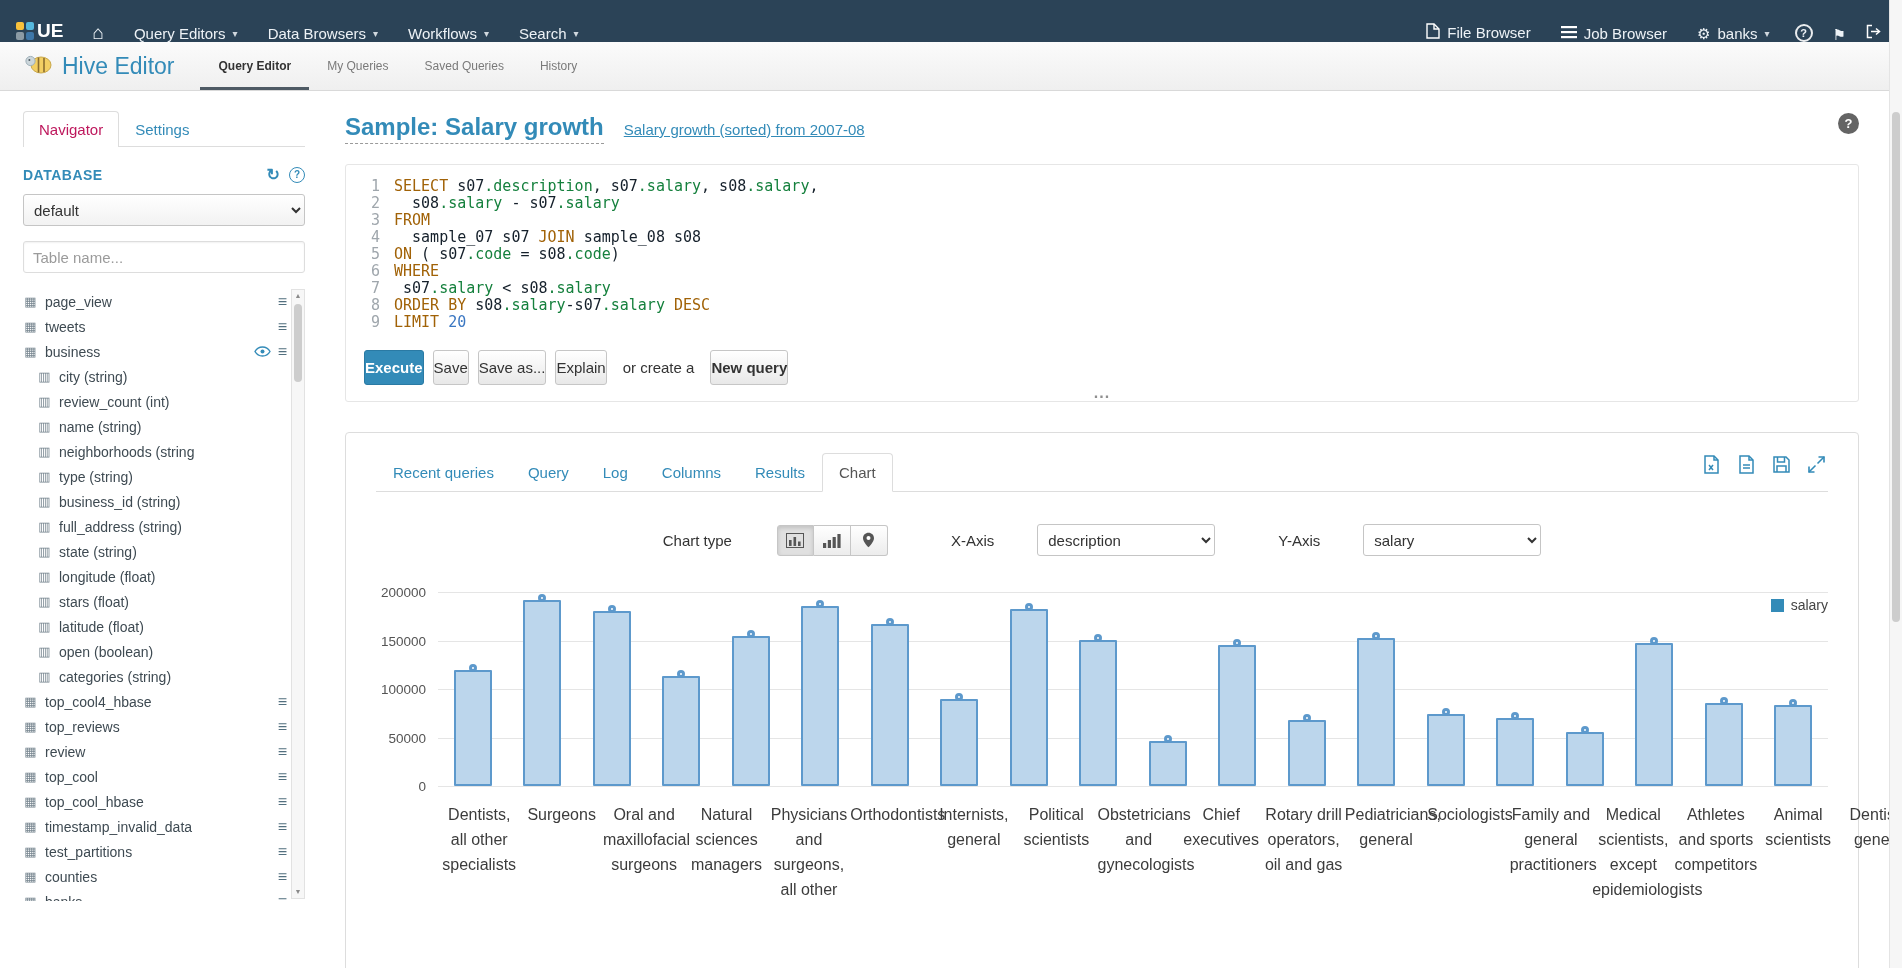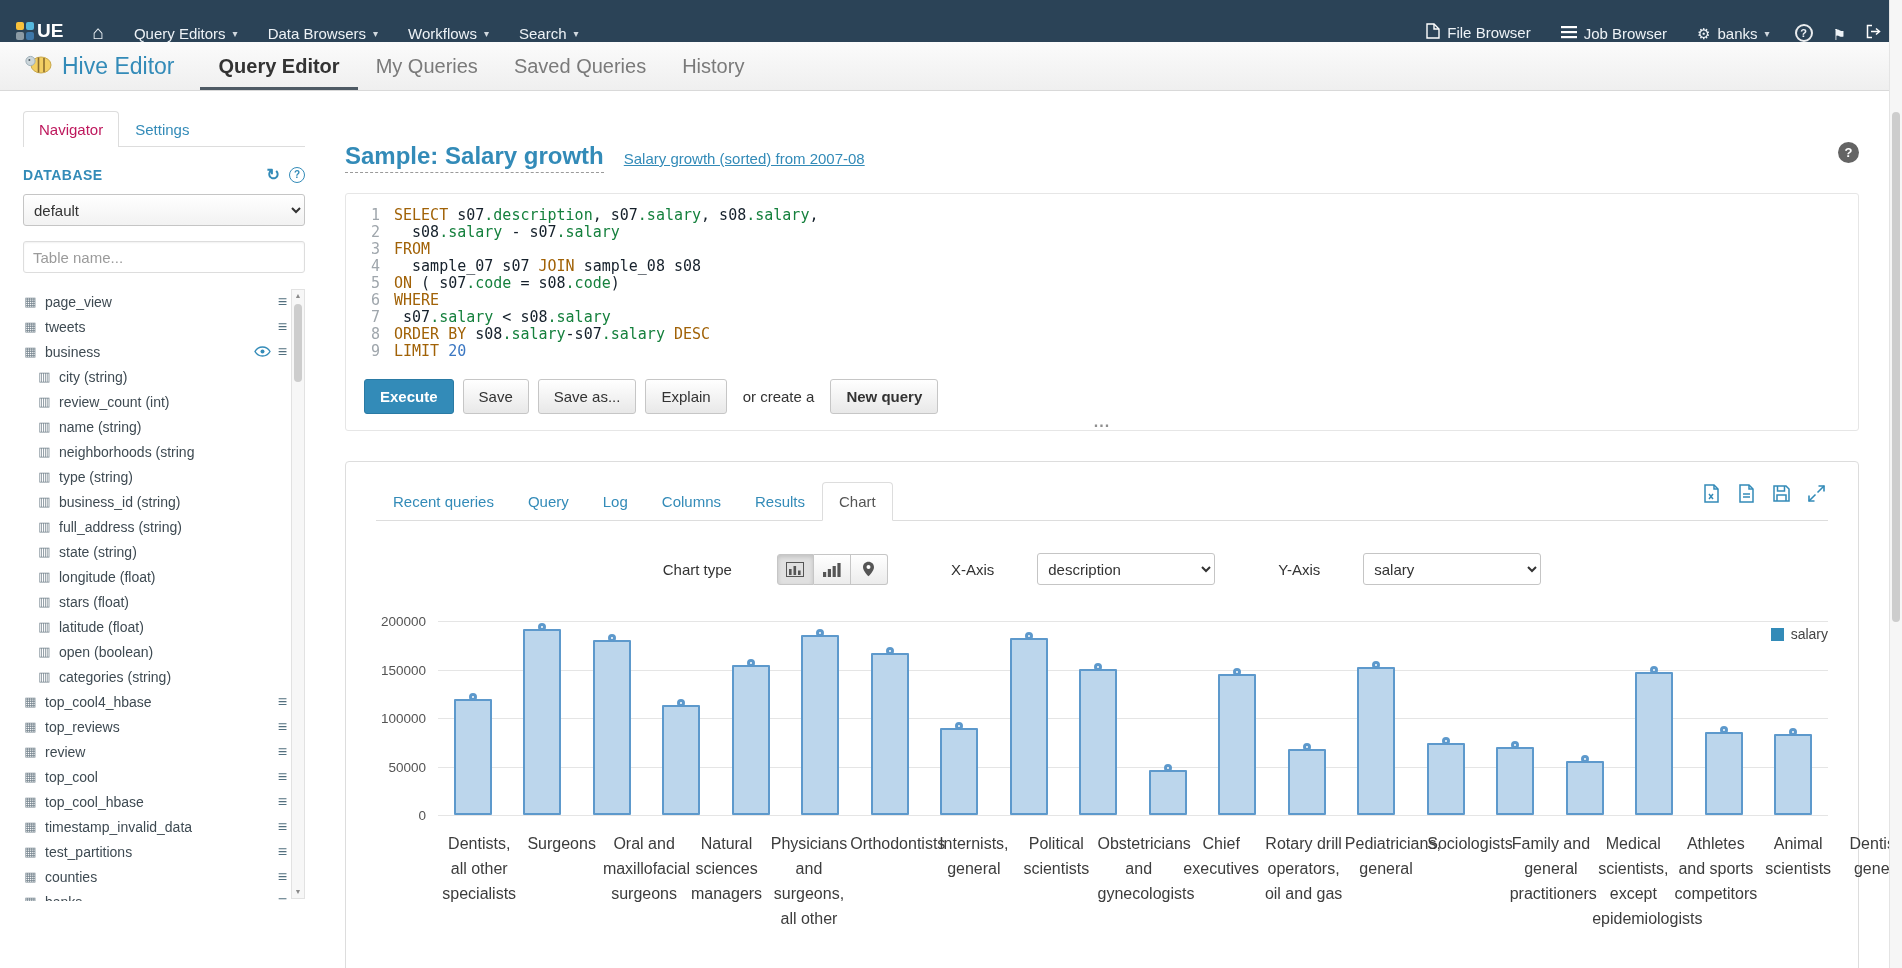--- a/index.html
+++ b/index.html
@@ -20,21 +20,21 @@
   .logo-mark { display:flex; }
   .caret { font-size:10px; opacity:.85; }
   .home-glyph { font-size:19px; line-height:1; }
   .circle-q { width:18px; height:18px; border:2px solid rgba(255,255,255,.9); border-radius:50%; font-size:11px; font-weight:bold; display:flex; align-items:center; justify-content:center; }
   .glyph-ico { font-size:15px; line-height:1; }
 
   
   .appbar { height:49px; background:linear-gradient(#fbfbfb,#efefef); border-bottom:1px solid #d9d9d9; display:flex; align-items:stretch; padding:0 24px; }
   .app-title { display:flex; align-items:center; gap:10px; color:#338bb8; font-size:23px; margin-right:26px; }
   .app-tabs { display:flex; }
-  .app-tab { display:flex; align-items:center; padding:0 18px; font-size:20px; color:#7a7a7a; }
+  .app-tab { display:flex; align-items:center; padding:0 18px; font-size:12px; color:#7a7a7a; }
   .app-tab.active { color:#333; font-weight:bold; box-shadow:inset 0 -3px 0 #4e5a64; }
 
   
   .page { display:flex; gap:40px; padding:20px 43px 0 23px; height:877px; }
 
   
   .sidebar { width:282px; flex:none; }
   .side-tabs { display:flex; border-bottom:1px solid #ddd; }
   .side-tab { padding:9px 15px; font-size:15px; color:#338bb8; border:1px solid transparent; border-bottom:none; border-radius:4px 4px 0 0; margin-bottom:-1px; cursor:pointer; }
   .side-tab.active { background:#fff; border-color:#ddd; color:#be185d; }
@@ -51,35 +51,35 @@
   .trow .tname { flex:1; white-space:nowrap; overflow:hidden; }
   .trow .list-glyph { color:#53707f; font-size:16px; flex:none; }
   .trow.col { padding-left:14px; }
   .trow .eye { display:flex; flex:none; }
   .list-scrollbar { position:absolute; right:0; top:0; bottom:2px; width:14px; background:#f7f7f7; border:1px solid #e2e2e2; }
   .sb-arrow { position:absolute; left:0; right:0; text-align:center; font-size:7px; color:#8a8a8a; line-height:12px; cursor:pointer; }
   .sb-arrow.up { top:0; } .sb-arrow.down { bottom:0; }
   .sb-thumb { position:absolute; top:14px; left:2px; width:8px; height:78px; background:#cdcdcd; border-radius:4px; cursor:pointer; }
 
   
-  .main { flex:1; min-width:0; position:relative;margin-top:29px; }
+  .main { flex:1; min-width:0; position:relative; }
   .query-head { position:relative; display:flex; align-items:baseline; gap:20px; margin:2px 0 20px; }
   .q-title { font-size:24px; font-weight:bold; color:#338bb8; border-bottom:1px dashed #9a9a9a; padding-bottom:2px; cursor:pointer; }
   .q-subtitle { font-size:15px; color:#338bb8; text-decoration:underline; }
   .q-help { position:absolute; right:0; top:0; width:21px; height:21px; border-radius:50%; background:#646464; color:#fff; font-size:13px; font-weight:bold; display:flex; align-items:center; justify-content:center; cursor:pointer; }
 
   .editor-card { border:1px solid #e6e6e6; border-radius:3px; position:relative; }
   .code-wrap { display:flex; padding:13px 0 9px; cursor:text; }
   .gutter { width:48px; text-align:right; padding-right:14px; color:#9fa6ac; font:15px/17px "DejaVu Sans Mono", monospace; flex:none; }
   .code-lines { flex:1; font:15px/17px "DejaVu Sans Mono", monospace; color:#15202b; white-space:pre; overflow:hidden; }
   .tok-k { color:#a16207; }
   .tok-a { color:#15803d; }
   .tok-n { color:#3b77c2; }
   .actions { display:flex; align-items:center; gap:9px; padding:10px 18px 16px; }
-  .btn { font-family:inherit; font-size:15px; padding:8px 15px; border-radius:3px; border:1px solid #c6c6c6; background:linear-gradient(#fff,#e8e8e8); color:#333; cursor:pointer; }
+  .btn { font-family:inherit; font-size:15px; padding:8px 0; border-radius:3px; border:1px solid #c6c6c6; background:linear-gradient(#fff,#e8e8e8); color:#333; cursor:pointer; }
   .btn.primary { background:#338bb8; border-color:#2a7aa4; color:#fff; font-weight:bold; }
   .btn.bold { font-weight:bold; }
   .or-text { margin:0 7px; font-size:15px; }
   .resize-handle { position:absolute; bottom:2px; left:50%; transform:translateX(-50%); color:#8f8f8f; font-weight:bold; letter-spacing:1px; font-size:16px; line-height:12px; cursor:row-resize; }
 
   
   .results-card { margin-top:30px; border:1px solid #ddd; border-radius:4px; padding:14px 30px 40px; position:relative; height:640px; }
   .result-tabs { display:flex; border-bottom:1px solid #ddd; margin-top:6px; }
   .rtab { padding:10px 16px; font-size:15px; color:#338bb8; margin-bottom:-1px; border:1px solid transparent; border-radius:4px 4px 0 0; cursor:pointer; }
   .rtab.active { color:#555; background:#fff; border-color:#ddd #ddd #fff; }

